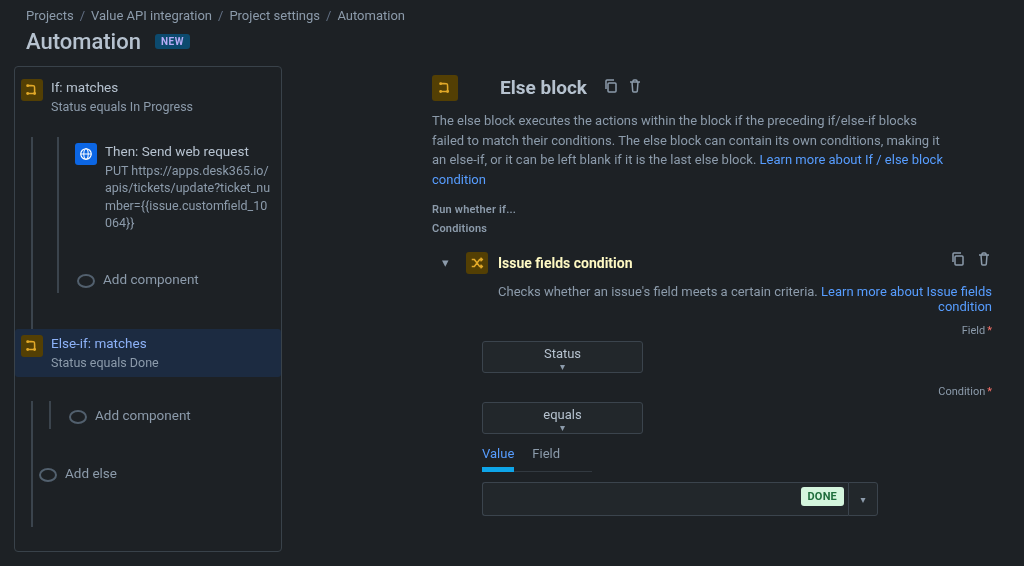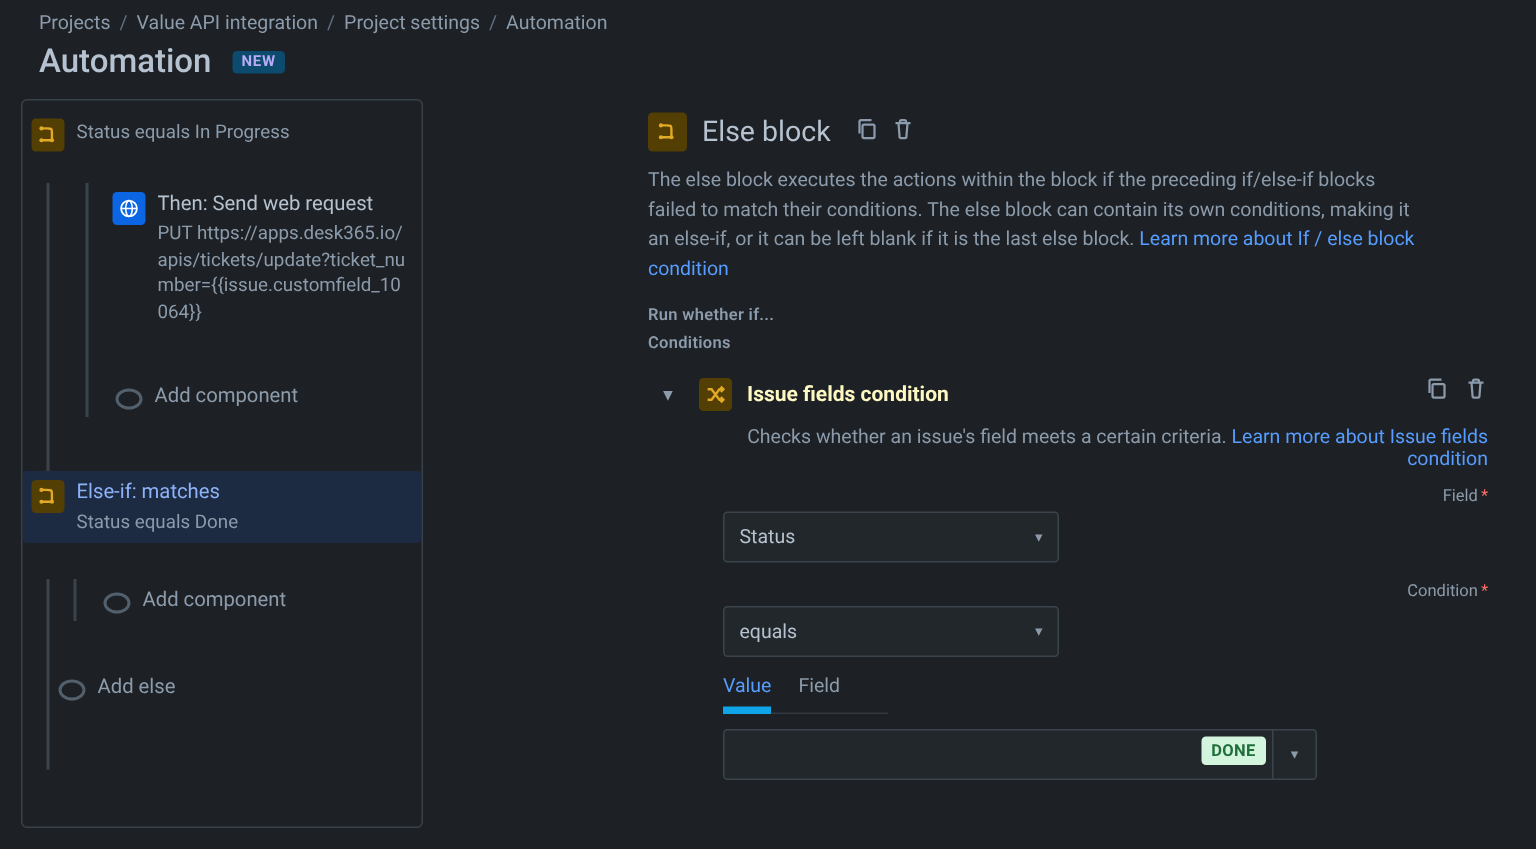--- a/index.html
+++ b/index.html
@@ -57,21 +57,21 @@
     position:absolute; left: 31px; top: 0; bottom: 0; width: 2px;
     background: #3b444d; z-index: 0;
   }
 
   .add-item { color: #8c9bab; }
 
   
   .detail { flex: 1; padding: 8px 8px 0 0; height: 486px; overflow: hidden; }
   .detail-head { display: flex; align-items: center; gap: 10px; margin-bottom: 10px; }
   .detail-head .icon-box { width: 26px; height: 26px; }
-  .detail-title { font-size: 19px; font-weight: 400; color: #b6c2cf; }
+  .detail-title { font-size: 19px; font-weight: 700; color: #b6c2cf; margin-left: 32px; }
   .head-actions { display: flex; gap: 8px; margin-left: 6px; color: #8c9bab; }
   .head-actions span { cursor: pointer; }
   .head-actions svg { width: 16px; height: 16px; }
 
   .detail-desc { color: #8c9bab; font-size: 13px; line-height: 1.5; max-width: 520px; margin-bottom: 14px; }
   .detail-desc .link { color: #579dff; cursor: pointer; }
 
   .section-label-sm { font-size: 11px; font-weight: 600; color: #8c9bab; margin-bottom: 6px; letter-spacing: 0.2px; }
 
   .seg-group { display: flex; margin-bottom: 14px; }
@@ -94,25 +94,26 @@
   .cond-card-actions svg { width: 16px; height: 16px; }
 
   .cond-inner { padding-left: 40px; text-align: right; }
   .cond-desc { color: #8c9bab; font-size: 13px; margin-bottom: 10px; }
   .cond-desc .link { color: #579dff; cursor: pointer; }
 
   .field-label { font-size: 11px; color: #8c9bab; margin-bottom: 4px; }
   .required { color: #f87168; margin-left: 2px; }
 
   .select-box {
-    width: 224px; height: 32px; background: #22272b;
+    width: 161px; height: 32px; background: #22272b;
     border: 1px solid #3b444d; border-radius: 3px;
     display: flex; align-items: center; justify-content: space-between;
-    padding: 16px 10px; font-size: 13px; color: #b6c2cf; cursor: pointer;
+    padding: 4px 10px; font-size: 13px; color: #b6c2cf; cursor: pointer;
     margin-bottom: 12px;
+    flex-direction: column;
   }
   .select-box .caret { color: #8c9bab; font-size: 10px; }
 
   .vtab-row { display: flex; gap: 18px; font-size: 13px; margin-bottom: 10px; border-bottom: 1px solid #323940; padding-bottom: 0px; width: 110px;}
   .vtab { color: #8c9bab; padding-bottom: 6px; cursor: pointer; }
   .vtab.active { color: #579dff; border-bottom: 5px solid #0ea5e9; margin-bottom: -1px; }
 
   .value-picker { display: flex; width: 396px; }
   .value-chip-area {
     flex: 1; background: #22272b; border: 1px solid #3b444d;
@@ -161,20 +162,21 @@
         <div class="node-row" style="padding-left:6px;">
           <span class="icon-box icon-branch">
             <svg viewBox="0 0 16 16">
                 <path class="branch-svg-path" d="M3 3 H7 M7 3 C11 3 11 3 11 7 V12 M3 12 H11"></path>
                 <circle class="branch-svg-dot" cx="3" cy="3" r="1.6"></circle>
                 <circle class="branch-svg-dot" cx="3" cy="12" r="1.6"></circle>
                 <circle class="branch-svg-dot" cx="11" cy="12" r="1.6"></circle>
               </svg>
           </span>
           <div class="node-text">
+            <div class="node-title">If: matches</div>
             <div class="node-sub">Status equals In Progress</div>
           </div>
         </div>
 
         <div style="position:relative; padding-left: 30px;">
           <div class="tree-line-v" style="left:16px;"></div>
 
           <div style="position:relative; padding-left: 30px;">
             <div class="tree-line-v" style="left:12px;"></div>
 

